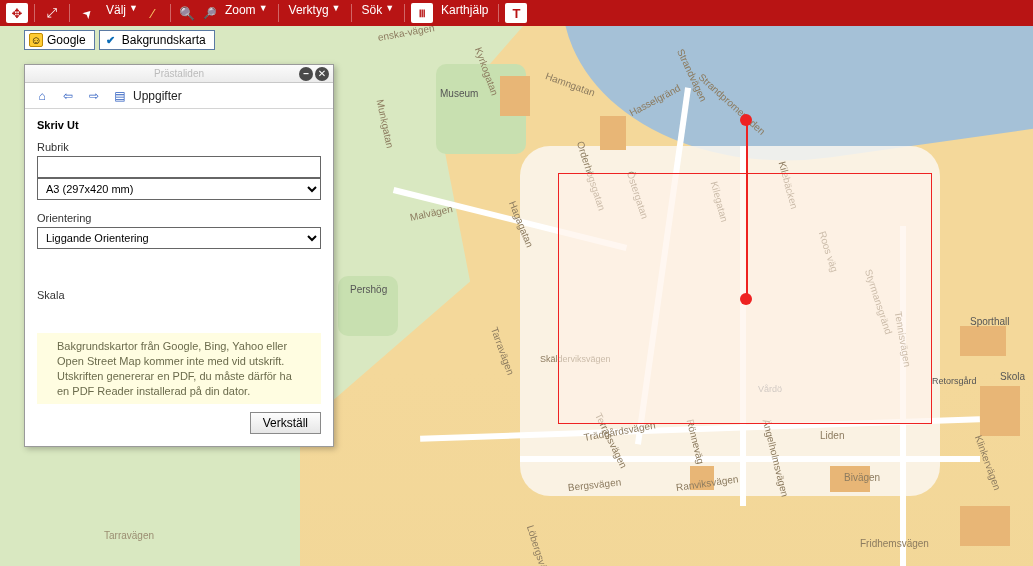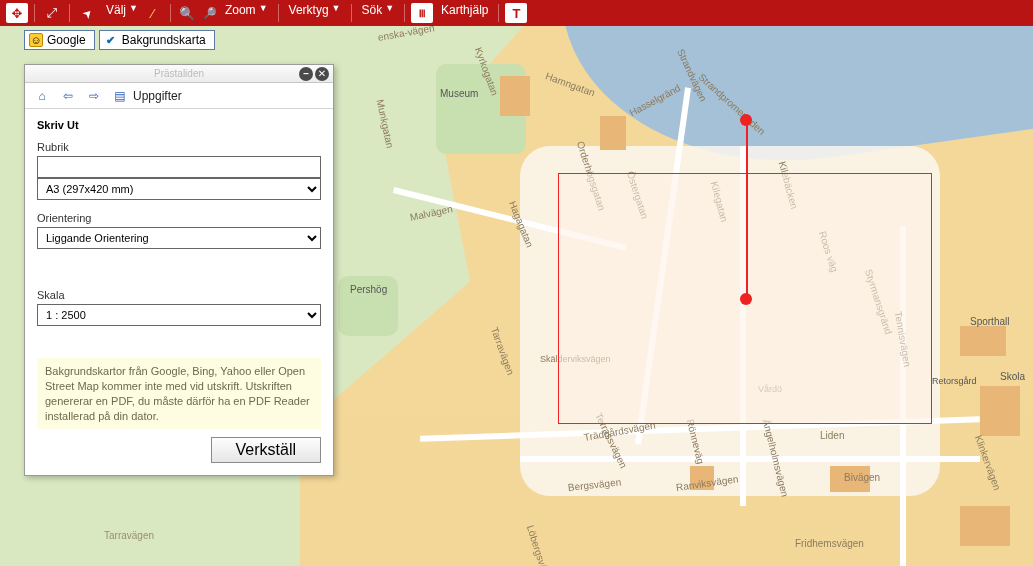--- a/index.html
+++ b/index.html
@@ -89,25 +89,25 @@
   .pt-label { display:flex; align-items:center; gap:4px; color:#222; cursor:pointer; }
   .panel-body { padding: 10px 12px 12px; }
   .panel-body h3 { font-size:11px; font-weight:bold; margin-bottom:10px; }
   .fld-label { font-size:11px; color:#333; margin-top:12px; margin-bottom:3px; }
   .fld-label.first { margin-top:4px; }
   .panel input[type=text], .panel select {
     width:100%; height:22px; border:1px solid #666; font-size:11px; padding:1px 4px; background:#fff;
   }
   .panel select { appearance:auto; }
   .infobox {
-    margin-top:32px; background:#fffde1; border:0; padding:6px 8px; color:#6b6b4c; font-size:11px; line-height:1.35;
+    margin-top:32px; background:#fffde1; border:0; padding:6px 20px; color:#6b6b4c; font-size:11px; line-height:1.35;
   }
   .panel-actions { display:flex; justify-content:flex-end; margin-top:8px; }
   .btn {
-    background:linear-gradient(#fdfdfd,#e6e6e6); border:1px solid #8a8a8a; padding:3px 24px; font-size:16px; cursor:pointer;
+    background:linear-gradient(#fdfdfd,#e6e6e6); border:1px solid #8a8a8a; padding:3px 12px; font-size:12px; cursor:pointer;
   }
 
   
   .arrow-ico::before { content:"➤"; display:inline-block; transform: rotate(-45deg) scaleX(.8); }
 
   .building { position:absolute; background:#e8b676; }
 </style>
 </head>
 <body>
 
@@ -204,21 +204,21 @@
   <div class="street-label" style="top:110px;left:580px;transform:rotate(72deg)">Orderhögsgatan</div>
   <div class="street-label" style="top:140px;left:630px;transform:rotate(72deg)">Östergatan</div>
   <div class="street-label" style="top:150px;left:714px;transform:rotate(75deg)">Kilegatan</div>
   <div class="street-label" style="top:130px;left:782px;transform:rotate(75deg)">Kilebäcken</div>
   <div class="street-label" style="top:200px;left:822px;transform:rotate(72deg)">Roos väg</div>
   <div class="street-label" style="top:238px;left:868px;transform:rotate(72deg)">Styrmansgränd</div>
   <div class="street-label" style="top:280px;left:898px;transform:rotate(80deg)">Tennisvägen</div>
   <div class="street-label" style="top:388px;left:766px;transform:rotate(76deg)">Ängelholmsvägen</div>
   <div class="street-label" style="top:404px;left:820px">Liden</div>
   <div class="street-label" style="top:446px;left:844px">Bivägen</div>
-  <div class="street-label" style="top:512px;left:795px">Fridhemsvägen</div>
+  <div class="street-label" style="top:512px;left:860px">Fridhemsvägen</div>
   <div class="street-label" style="top:456px;left:676px;transform:rotate(-8deg)">Ranviksvägen</div>
   <div class="street-label" style="top:456px;left:568px;transform:rotate(-6deg)">Bergsvägen</div>
   <div class="street-label" style="top:382px;left:598px;transform:rotate(64deg)">Terrassvägen</div>
   <div class="street-label" style="top:406px;left:584px;transform:rotate(-10deg)">Trädgårdsvägen</div>
   <div class="street-label" style="top:296px;left:494px;transform:rotate(70deg)">Tarravägen</div>
   <div class="street-label" style="top:494px;left:530px;transform:rotate(72deg)">Löbergsvägen</div>
   <div class="street-label" style="top:328px;left:540px;transform:rotate(0deg);font-size:9px">Skälderviksvägen</div>
   <div class="street-label" style="top:388px;left:690px;transform:rotate(76deg)">Rönneväg</div>
   <div class="street-label" style="top:404px;left:978px;transform:rotate(70deg)">Klinkervägen</div>
   <div class="street-label" style="top:40px;left:182px;color:#bbb">Prästaliden</div>
@@ -254,23 +254,20 @@
     <select>
       <option>A3 (297x420 mm)</option>
     </select>
 
     <div class="fld-label">Orientering</div>
     <select>
       <option>Liggande Orientering</option>
     </select>
 
     <div class="fld-label" style="margin-top:40px">Skala</div>
-    <select>
-      <option>1 : 2500</option>
-    </select>
 
     <div class="infobox">Bakgrundskartor från Google, Bing, Yahoo eller Open Street Map kommer inte med vid utskrift. Utskriften genererar en PDF, du måste därför ha en PDF Reader installerad på din dator.</div>
 
     <div class="panel-actions">
       <button class="btn">Verkställ</button>
     </div>
   </div>
 </div>
 
 </body></html>

